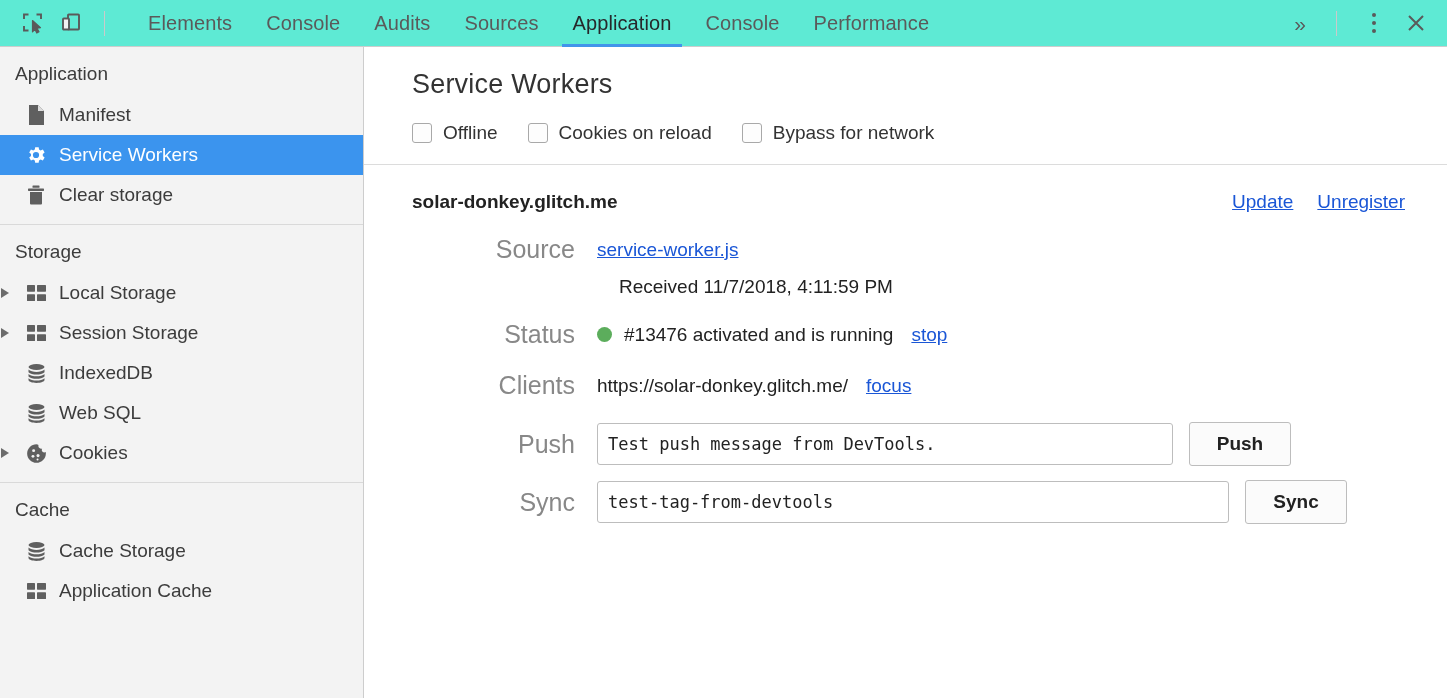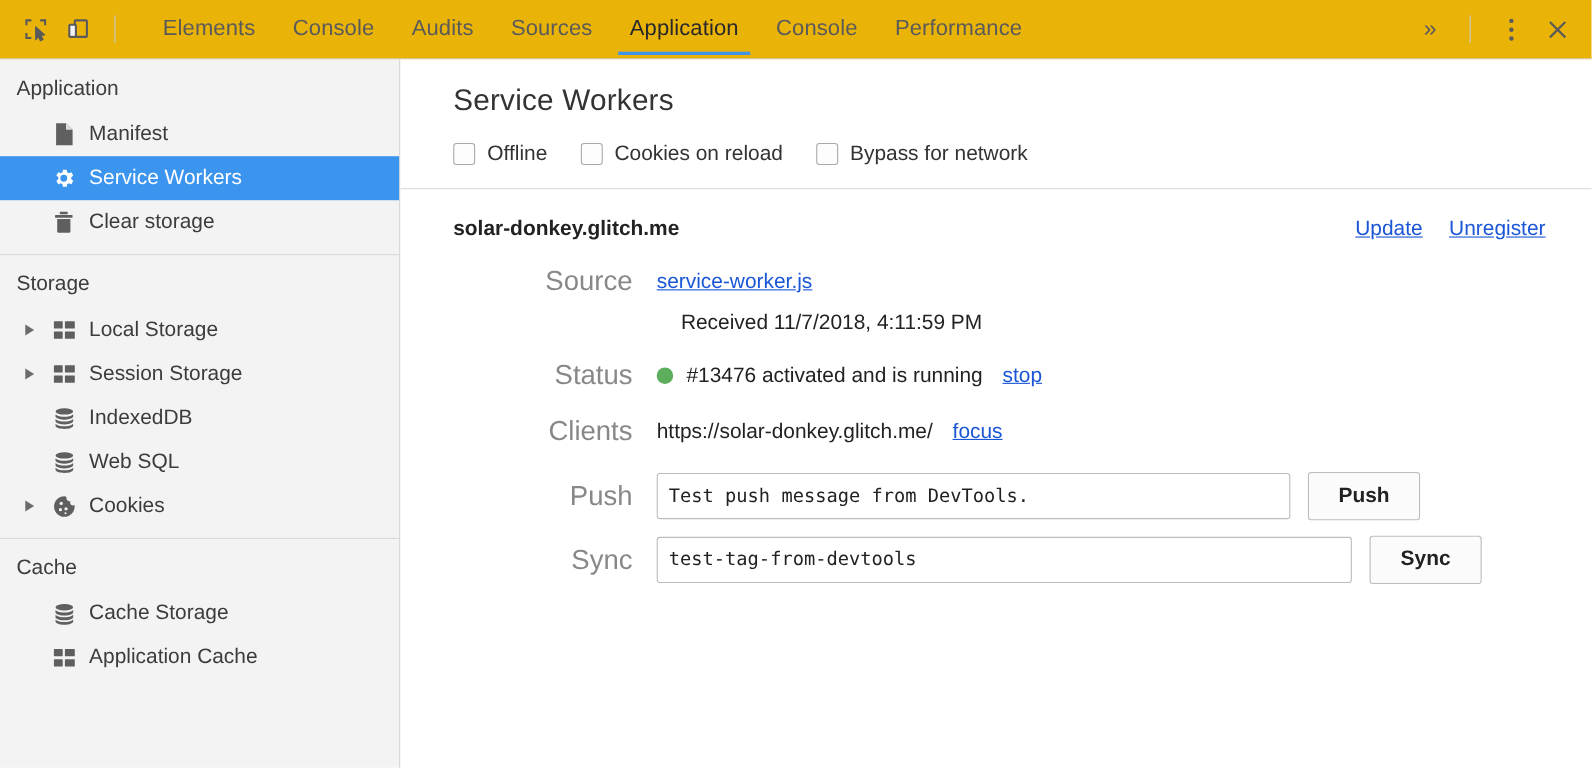--- a/index.html
+++ b/index.html
@@ -8,22 +8,22 @@
     width: 1447px; height: 698px;
     overflow: hidden;
     background: #ffffff;
     font-family: "Liberation Sans", sans-serif;
     -webkit-font-smoothing: antialiased;
   }
 
   
   .toolbar {
     position: relative;
-    height: 54px;
-    background: #eab308;
+    height: 47px;
+    background: #5eead4;
     border-bottom: 1px solid #cdcdcd;
     display: flex;
     align-items: center;
     padding: 0 10px 0 14px;
   }
   .tb-icon {
     width: 38px; height: 38px;
     display: flex; align-items: center; justify-content: center;
     color: #5a5a5a;
     flex: none;
@@ -111,21 +111,20 @@
   }
   .sec-divider {
     height: 1px;
     background: #d9d9d9;
     margin: 9px 0 0 0;
   }
   .tree-item {
     display: flex;
     align-items: center;
     height: 40px;
-    padding-left: 22px;
     font-size: 19px;
     color: #3c3c3c;
     position: relative;
   }
   .tree-item.selected {
     background: #3b94ee;
     color: #ffffff;
   }
   .twisty {
     width: 22px;

